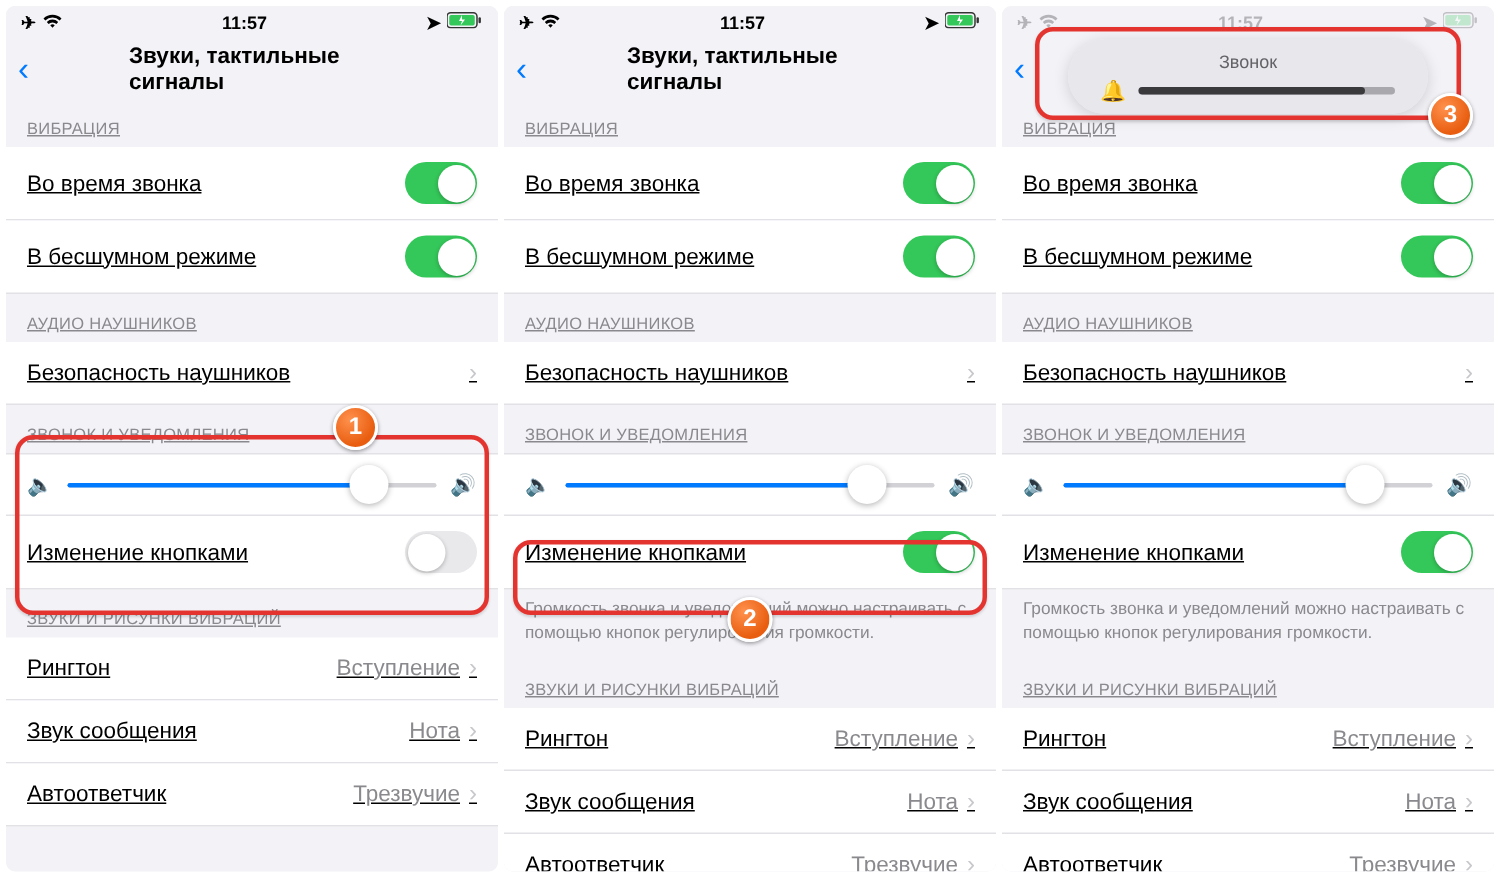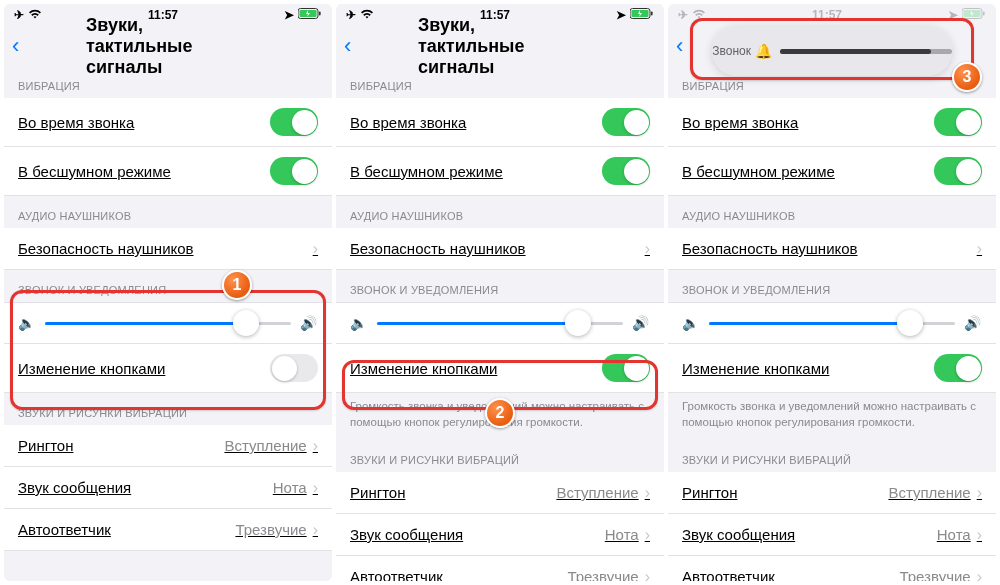--- a/index.html
+++ b/index.html
@@ -37,31 +37,32 @@
     display: flex;
     align-items: center;
     padding: 0 8px;
     background: #f2f2f7;
     position: relative;
   }
   .back-chevron { color: #007aff; font-size: 22px; font-weight: 300; }
   .nav-title {
     position: absolute;
     left: 50%; transform: translateX(-50%);
-    font-size: 18px;
+    font-size: 15px;
     font-weight: 600;
     color: #000;
   }
   .content { flex: 1; overflow: hidden; }
   .section-header {
     font-size: 11px;
     color: #8a8a8e;
     padding: 14px 14px 6px;
     text-transform: uppercase;
     letter-spacing: 0.2px;
+    text-decoration: underline;
   }
   .section-footer {
     font-size: 11.5px;
     color: #8a8a8e;
     padding: 6px 14px 10px;
     line-height: 1.35;
   }
   .cell {
     background: #fff;
     padding: 10px 14px;
@@ -129,21 +130,21 @@
     display: flex; align-items: center; justify-content: center;
     box-shadow: 0 1px 3px rgba(0,0,0,0.4);
   }
   
   .ringer-hud {
     position: absolute;
     top: 22px; left: 50%; transform: translateX(-50%);
     width: 240px; height: 50px;
     background: rgba(230,230,235,0.95);
     border-radius: 25px;
-    display: flex; flex-direction: row;
+    display: flex; flex-direction: column;
     align-items: center; justify-content: center;
     gap: 4px;
     box-shadow: 0 2px 10px rgba(0,0,0,0.15);
   }
   .ringer-hud-title { font-size: 12px; color: #636366; }
   .ringer-hud-bar-row { display:flex; align-items:center; gap:8px; width: 82%; }
   .ringer-hud-bar { flex:1; height: 5px; background: #a8a8ad; border-radius: 3px; position: relative; }
   .ringer-hud-fill { position:absolute; top:0; left:0; height:100%; background:#3a3a3c; border-radius:3px; }
   .bell { color:#636366; font-size:14px; }
 </style>

